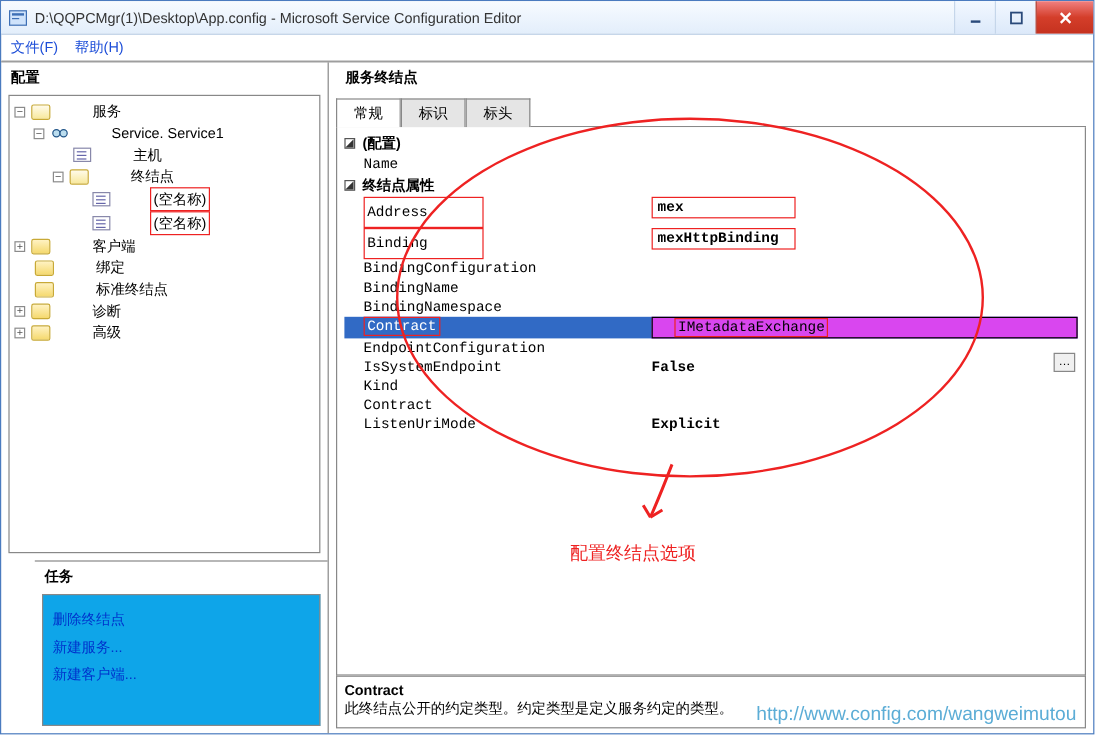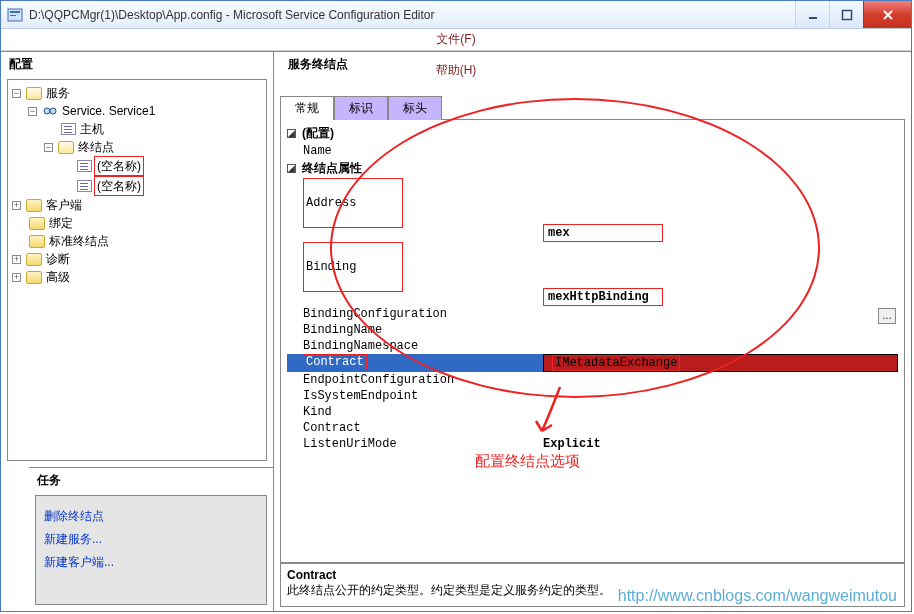--- a/index.html
+++ b/index.html
@@ -5,55 +5,55 @@
 * { box-sizing: border-box; margin: 0; padding: 0; }
 body { font-family: "Microsoft YaHei", SimSun, Tahoma, sans-serif; font-size: 12px; background: #fff; width: 914px; height: 614px; overflow: hidden; }
 .window { border: 1px solid #4a7bbf; width: 912px; height: 612px; display: flex; flex-direction: column; background: #fff; }
 .titlebar { height: 28px; background: linear-gradient(#f7fbff, #e3eefb); display: flex; align-items: center; padding: 0 0 0 6px; border-bottom: 1px solid #b8cde4; }
 .titlebar .app-icon { width: 16px; height: 16px; margin-right: 6px; }
 .titlebar .title { flex: 1; color: #333; font-size: 12px; }
 .win-btns { display: flex; height: 100%; }
 .win-btn { width: 34px; display:flex; align-items:center; justify-content:center; border-left:1px solid #c5d6ea; background:linear-gradient(#f2f8ff,#dce9fa); }
 .win-btn.max { width: 34px; }
 .win-btn.close { width: 48px; background: linear-gradient(#f08080,#d43e2a,#c5321f); color:#fff; border-left:1px solid #b02e1f;}
-.menubar { height: 22px; padding: 2px 8px; border-bottom: 1px solid #d0d0d0; display:flex; gap: 14px; align-items:center; color:#7f1d1d;flex-direction:column; }
+.menubar { height: 22px; padding: 2px 8px; border-bottom: 1px solid #d0d0d0; display:flex; gap: 14px; align-items:center; color:#1d4ed8; }
 .menubar span { cursor: default; }
 .content { flex:1; display:flex; border-top:1px solid #888; }
 .left { width: 273px; display:flex; flex-direction:column; border-right:1px solid #888;}
 .panel-header { font-size: 12px; font-weight: bold; padding: 4px 8px 6px; color:#000; }
 .tree-wrap { flex:1; border:1px solid #888; margin: 0 6px 6px 6px; background:#fff; overflow:auto; padding:4px 2px; }
 .tree ul { list-style:none; padding-left: 16px; }
 .tree li { white-space:nowrap; line-height:18px; }
 .tree .row { display:flex; align-items:center; gap:2px; }
 .exp { width:9px; height:9px; border:1px solid #8b8b8b; display:inline-flex; align-items:center; justify-content:center; font-size:9px; line-height:9px; color:#555; background:#fff; margin-right:3px;}
 .exp.none { border:none; width:12px;}
 .fld { width:16px; height:13px; background:linear-gradient(#fff2c2,#f5d96e); border:1px solid #c8a936; border-radius:2px; display:inline-block; }
 .fld.open { background:linear-gradient(#fffbea,#f8e89c);}
 .node-ico { width:15px; height:12px; background:#fff; border:1px solid #88a; display:inline-block; position:relative;}
 .node-ico::after{content:"";position:absolute;left:2px;top:2px;width:8px;height:1px;background:#66a;box-shadow:0 3px 0 #66a,0 6px 0 #66a;}
 .red-box { border:1px solid #e22; padding:0 3px; }
-.lbl { padding:0 2px; }
+.lbl { padding:0 2px;margin-left:31px; }
 .tasks { border-top:1px solid #888;margin-left:28px; }
-.tasks-body { border:1px solid #888; margin:0 6px 6px; background:#e5e5e5; padding:6px 8px; height:110px;}
+.tasks-body { border:1px solid #888; margin:0 6px 6px; background:#0ea5e9; padding:6px 8px; height:110px;}
 .task-link { color:#0033cc; margin:6px 0; cursor:pointer;}
 .right { flex:1; display:flex; flex-direction:column; padding: 0 6px 4px 6px; position:relative; }
-.tabs { display:flex; border-bottom:1px solid #888; margin-top:16px;align-items:center;}
-.tab { border:1px solid #888; border-bottom:none; padding:3px 14px; background:#c4b5fd; margin-right:0; position:relative; top:1px; cursor:default;}
+.tabs { display:flex; border-bottom:1px solid #888; margin-top:2px;align-items:center;}
+.tab { border:1px solid #888; border-bottom:none; padding:3px 14px; background:#e5e5e5; margin-right:0; position:relative; top:1px; cursor:default;}
 .tab.active { background:#fff; font-weight:normal; }
 .propgrid { flex:1; border:1px solid #888; border-top:none; background:#fff; overflow:auto; padding:4px 6px; position:relative;}
 .pg-group { display:flex; align-items:center; font-weight:bold; padding:1px 0;}
 .pg-tg { width:9px;height:9px;border:1px solid #555;display:inline-flex;align-items:center;justify-content:center;font-size:8px;margin-right:6px;color:#333;}
 .pg-row { display:flex; padding:0 0 0 16px; line-height:16px; font-family: SimSun, "Courier New", monospace; font-size:12px;}
 .pg-name { width:240px; }
 .pg-val { flex:1; }
 .pg-row.sel { background:#316ac5; color:#fff; }
-.pg-row.sel .pg-val { background:#b91c1c; color:#000; padding:0 8px; border:1px solid #000;}
+.pg-row.sel .pg-val { background:#d946ef; color:#000; padding:0 18px; border:1px solid #000;}
 .ellips-btn { position:absolute; right:8px; top:188px; width:18px; height:16px; border:1px solid #888; background:#f0f0f0; font-size:10px; text-align:center; line-height:14px;}
-.redcell { border:1px solid #e22; display:inline-block; padding:16px 2px; min-width:100px; }
-.redval { border:1px solid #e22; display:inline-block; padding:0 4px; min-width:120px; font-weight:bold;margin-top:46px;}
+.redcell { border:1px solid #e22; display:inline-block; padding:4px 2px; min-width:100px; }
+.redval { border:1px solid #e22; display:inline-block; padding:0 4px; min-width:120px; font-weight:bold;}
 .desc-box { border:1px solid #888; border-top:1px solid #888; background:#fff; padding:4px 6px; height:44px; }
 .desc-box .dn { font-weight:bold; }
 .annotation { position:absolute; pointer-events:none; }
 .ellipse { position:absolute; border:2px solid #e22; border-radius:50%; width:490px; height:300px; left:330px; top:98px; z-index:5; pointer-events:none;}
 .arrow { position:absolute; left:530px; top:383px; width:36px; height:60px; z-index:6; pointer-events:none;}
 .anno-text { position:absolute; left:475px; top:452px; color:#e22; font-size:15px; z-index:6; pointer-events:none;}
 .watermark { position:absolute; right:14px; bottom:6px; color:#5cadd6; font-size:16px; font-family: Tahoma, sans-serif; z-index:7;}
 </style>
 </head>
 <body>
@@ -238,40 +238,41 @@
         <div class="pg-row sel">
             <span class="pg-name"><span style="border:1px solid #e22; padding:0 2px; background:#316ac5;color:#fff;">Contract</span></span>
             <span class="pg-val"><span style="border:1px solid #e22; padding:0 2px;">IMetadataExchange</span></span>
           </div>
         <div class="pg-row">
             <span class="pg-name">EndpointConfiguration</span>
             <span class="pg-val"></span>
           </div>
         <div class="pg-row">
             <span class="pg-name">IsSystemEndpoint</span>
+            <span class="pg-val" style="font-weight:bold">False</span>
           </div>
         <div class="pg-row">
             <span class="pg-name">Kind</span>
             <span class="pg-val"></span>
           </div>
         <div class="pg-row">
             <span class="pg-name">Contract</span>
             <span class="pg-val"></span>
           </div>
         <div class="pg-row">
             <span class="pg-name">ListenUriMode</span>
             <span class="pg-val" style="font-weight:bold">Explicit</span>
           </div>
         <div class="ellips-btn">…</div>
       </div>
       <div class="desc-box">
         <div class="dn">Contract</div>
         <div>此终结点公开的约定类型。约定类型是定义服务约定的类型。</div>
       </div>
-      <div class="watermark">http://www.cnblogs.com/wangweimutou</div>
+      <div class="watermark">http://www.config.com/wangweimutou</div>
     </div>
   </div>
 </div>
 
 <div class="ellipse annotation"></div>
 <svg class="arrow annotation" viewBox="0 0 36 60">
     <path d="M30 4 Q20 30 12 48" stroke="#e22" stroke-width="2.5" fill="none"></path>
     <path d="M12 48 L6 38 M12 48 L22 42" stroke="#e22" stroke-width="2.5" fill="none"></path>
   </svg>
 <div class="anno-text annotation">配置终结点选项</div>

